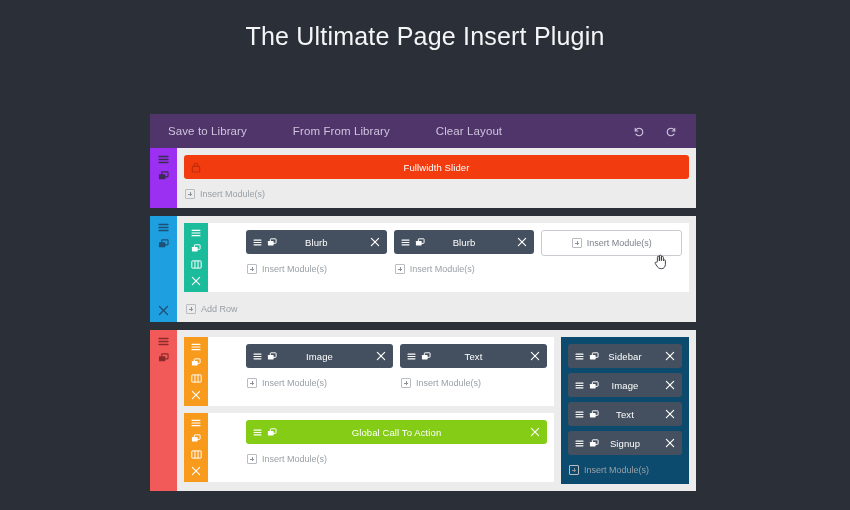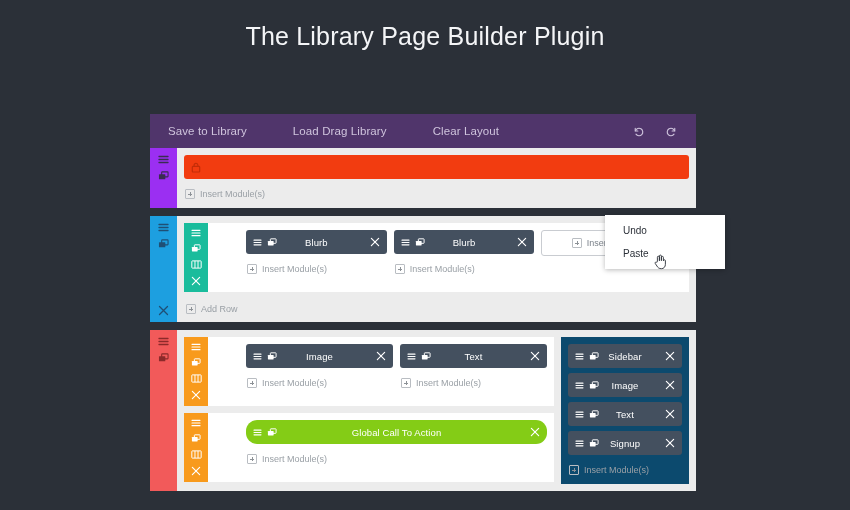--- a/index.html
+++ b/index.html
@@ -125,21 +125,21 @@
     padding: 0 7px;
     color: #ffffff;
     font-size: 9.5px;
     position: relative;
     cursor: pointer;
     margin-bottom: 5px;
   }
   .module:last-child { margin-bottom: 0; }
   .mod-dark  { background: #44505f; }
   .mod-red   { background: #f23c10; }
-  .mod-green { background: #84cc16; border-radius: 11px; }
+  .mod-green { background: #84cc16; }
   .mod-icons { display: flex; gap: 5px; align-items: center; }
   .mod-label {
     position: absolute;
     left: 0; right: 0;
     text-align: center;
     pointer-events: none;
     letter-spacing: 0.1px;
   }
   .mod-x { margin-left: auto; display: flex; align-items: center; z-index: 2; }
 
@@ -226,28 +226,28 @@
     z-index: 60;
     pointer-events: none;
   }
 
   svg { display: block; }
 </style>
 </head>
 <body>
 
 <div class="header">
-  <h1>The Library Page Builder Plugin</h1>
+  <h1>The Ultimate Page Insert Plugin</h1>
 </div>
 
 <div class="builder">
 
   <div class="toolbar">
     <span class="tb-btn">Save to Library</span>
-    <span class="tb-btn">Load Drag Library</span>
+    <span class="tb-btn">From From Library</span>
     <span class="tb-btn">Clear Layout</span>
     <span class="tb-right">
       <span class="tb-icon">
         <svg width="13" height="13" viewBox="0 0 16 16" fill="none" stroke="#cfc4dd" stroke-width="1.4" stroke-linecap="round">
           <path d="M4 4.2 V7.4 H7.2"></path>
           <path d="M4.3 7.1 A4.6 4.6 0 1 1 4.9 11.3"></path>
         </svg>
       </span>
       <span class="tb-icon">
         <svg width="13" height="13" viewBox="0 0 16 16" fill="none" stroke="#cfc4dd" stroke-width="1.4" stroke-linecap="round">
@@ -275,20 +275,21 @@
     <div class="sec-body">
       <div class="module mod-red">
         <span class="mod-icons">
           <span>
             <svg width="10" height="11" viewBox="0 0 10 11" fill="none" stroke="#c42d08" stroke-width="1.2">
               <rect x="1.3" y="4.4" width="7.4" height="5.6" rx="0.8"></rect>
               <path d="M3.1 4.4V3.2a1.9 1.9 0 0 1 3.8 0v1.2"></path>
             </svg>
           </span>
         </span>
+        <span class="mod-label">Fullwidth Slider</span>
       </div>
       <div class="insert">
         <span class="plusbox"></span>
         <span>Insert Module(s)</span>
       </div>
     </div>
   </div>
 
   <div class="section">
     <div class="sec-bar sec-blue">
@@ -655,24 +656,20 @@
         </div>
         <div class="insert">
           <span class="plusbox"></span>
           <span>Insert Module(s)</span>
         </div>
       </div>
 
     </div>
   </div>
 
-  <div class="ctxmenu">
-    <div class="ctxitem">Undo</div>
-    <div class="ctxitem">Paste</div>
-  </div>
 
   <div class="cursor-ptr">
     <svg width="14" height="16" viewBox="0 0 14 16" fill="none" stroke="#2b3038" stroke-width="0.9" stroke-linejoin="round">
       <path d="M4.4 7.6V3.2a1 1 0 0 1 2 0v3.6V2.1a1 1 0 0 1 2 0v4.6V3.4a1 1 0 0 1 2 0v3.4a1 1 0 0 1 2 0v3.5c0 2.5-1.6 4.4-4 4.4-2.3 0-3.6-1.1-4.4-2.6L2.3 9.6a1 1 0 0 1 1.6-1.2z" fill="#ffffff"></path>
     </svg>
   </div>
 
 </div>
 
 </body></html>

